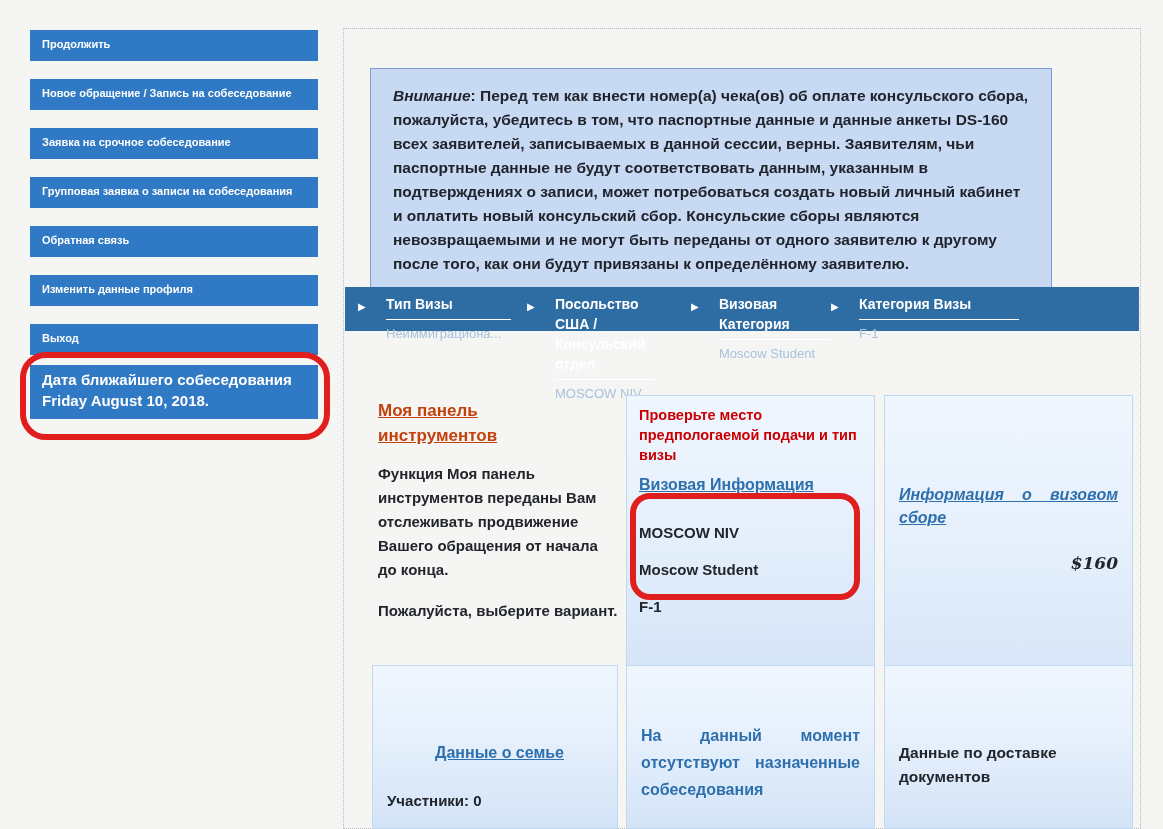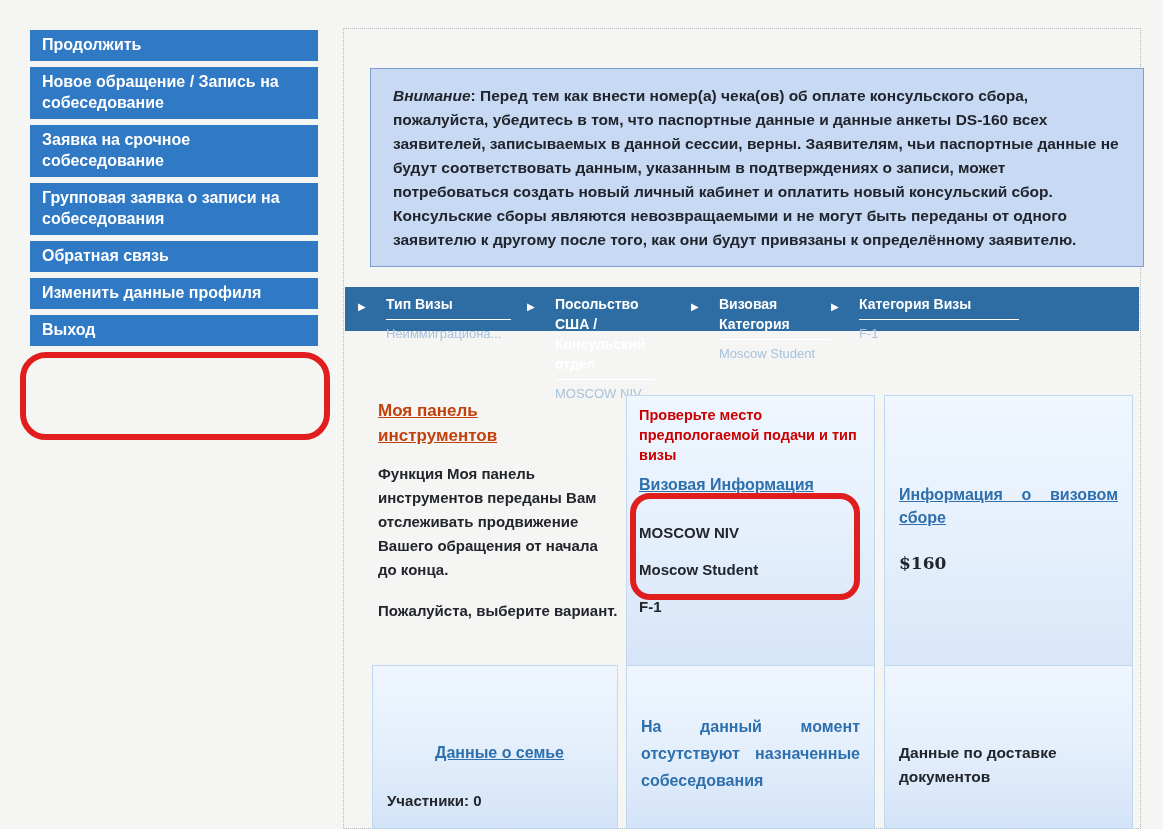--- a/index.html
+++ b/index.html
@@ -7,37 +7,37 @@
     width:1163px;height:829px;overflow:hidden;
     background:#f5f5f3;
     font-family:"Liberation Sans","DejaVu Sans",sans-serif;
     -webkit-font-smoothing:antialiased;
   }
   .page{position:relative;width:1163px;height:829px;}
 
   
   .sidebar{position:absolute;left:30px;top:30px;width:288px;}
   .side-btn{
-    background:#3079c4;color:#fff;font-weight:bold;font-size:16px;
-    line-height:21px;padding:4px 12px 6px;margin-bottom:6px;cursor:pointer;
+    background:#3079c4;color:#fff;font-weight:bold;font-size:11px;
+    line-height:21px;padding:4px 12px 6px;margin-bottom:18px;cursor:pointer;
   }
   .date-box{
     position:absolute;left:30px;top:365px;width:288px;box-sizing:border-box;
     background:#3079c4;color:#fff;font-weight:bold;font-size:15px;
     line-height:21px;padding:4px 12px 8px;
   }
 
   
   .main-panel{
     position:absolute;left:343px;top:28px;width:798px;height:801px;
     border:1px dotted #b9b9b9;box-sizing:border-box;
   }
 
   .notice{
-    position:absolute;left:370px;top:68px;width:774px;box-sizing:border-box;
+    position:absolute;left:370px;top:68px;width:682px;box-sizing:border-box;
     background:#c8d9f3;border:1px solid #7f9fd2;border-radius:0;
     padding:15px 22px 14px;color:#20242c;font-weight:bold;font-size:15.5px;
     line-height:24px;
   }
   .notice .lead{font-style:italic;}
 
   
   .bc-bar{
     position:absolute;left:345px;top:287px;width:794px;height:44px;
     background:#2e6da4;display:flex;align-items:flex-start;
@@ -64,34 +64,34 @@
   }
   .dash-p{color:#22252b;font-weight:bold;font-size:15px;line-height:24px;
     width:240px;margin-bottom:17px;}
 
   .card{
     position:absolute;box-sizing:border-box;
     background:linear-gradient(180deg,#eff6fe 0%,#e6f0fc 45%,#d3e3f7 100%);
     border:1px solid #c2d7f0;
   }
   .card-a{left:626px;top:395px;width:249px;height:292px;padding:7px 12px;}
-  .card-b{left:884px;top:395px;width:249px;height:320px;padding:7px 14px;}
+  .card-b{left:884px;top:395px;width:249px;height:320px;padding:7px 14px;font-style:italic;}
   .card-c{left:372px;top:665px;width:246px;height:164px;padding:7px 14px;}
-  .card-d{left:626px;top:665px;width:249px;height:164px;padding:7px 14px;}
+  .card-d{left:626px;top:665px;width:249px;height:164px;padding:16px 14px;}
   .card-e{left:884px;top:665px;width:249px;height:164px;padding:7px 14px;}
 
   .warn-red{color:#cc0000;font-weight:bold;font-size:14.5px;line-height:20px;margin:2px 0 8px;}
   a.dash-link{color:#2e6fad;font-weight:bold;font-size:16px;line-height:23px;
     text-decoration:underline;cursor:pointer;}
   .post-block{margin-top:28px;}
   .post-line{color:#22252b;font-weight:bold;font-size:15px;margin-bottom:20px;}
   .justify{text-align:justify;}
   .fee-link-wrap{margin-top:80px;}
   .fee-amount{margin-top:24px;color:#22252b;font-weight:bold;font-size:17px;
-    font-family:"DejaVu Serif","Liberation Serif",serif;}
+    font-family:"DejaVu Serif","Liberation Serif",serif;text-align:right;}
   .family-link-wrap{margin-top:68px;margin-left:48px;}
   .family-members{margin-top:28px;color:#22252b;font-weight:bold;font-size:15px;}
   .no-appt{margin-top:40px;color:#2e6fad;font-weight:bold;font-size:16px;line-height:27px;}
   .delivery-text{margin-top:68px;color:#22252b;font-weight:bold;font-size:15.5px;line-height:24px;}
 
   
   .red-ring{
     position:absolute;border:6px solid #e01e1e;box-sizing:border-box;pointer-events:none;
   }
   .ring-date{left:20px;top:352px;width:310px;height:88px;border-radius:26px;}
@@ -105,20 +105,21 @@
   <div class="sidebar">
     <div class="side-btn">Продолжить</div>
     <div class="side-btn">Новое обращение / Запись на собеседование</div>
     <div class="side-btn">Заявка на срочное собеседование</div>
     <div class="side-btn">Групповая заявка о записи на собеседования</div>
     <div class="side-btn">Обратная связь</div>
     <div class="side-btn">Изменить данные профиля</div>
     <div class="side-btn">Выход</div>
   </div>
 
+  <div class="date-box">Дата ближайшего собеседования Friday August 10, 2018.</div>
 
   <div class="main-panel"></div>
 
   <div class="notice">
     <span class="lead">Внимание</span><span>: Перед тем как внести номер(а) чека(ов) об оплате консульского сбора, пожалуйста, убедитесь в том, что паспортные данные и данные анкеты DS-160 всех заявителей, записываемых в данной сессии, верны. Заявителям, чьи паспортные данные не будут соответствовать данным, указанным в подтверждениях о записи, может потребоваться создать новый личный кабинет и оплатить новый консульский сбор. Консульские сборы являются невозвращаемыми и не могут быть переданы от одного заявителю к другому после того, как они будут привязаны к определённому заявителю.</span>
   </div>
 
   <div class="bc-bar">
     <div class="bc-step">
       <span class="bc-arrow">▶</span>

